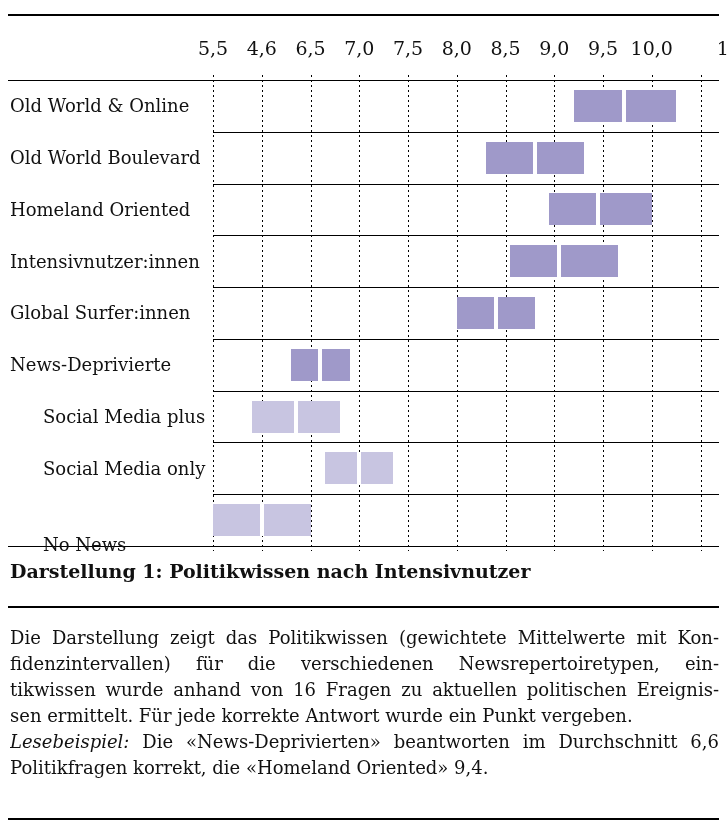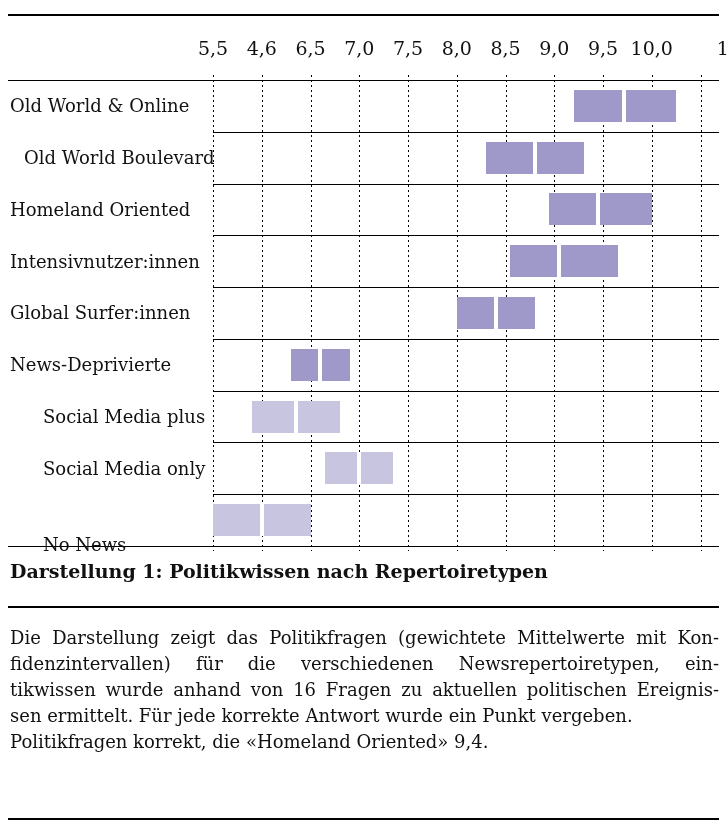--- a/index.html
+++ b/index.html
@@ -34,27 +34,28 @@
   .pline{line-height:26px;height:26px;overflow:hidden;}
   .pline.just{text-align:justify;text-align-last:justify;}
   .pline .ital{font-style:italic;}
 </style>
 </head>
 <body>
 
 <div class="page">
   <div class="rule rule-top"></div>
   <div id="chart"></div>
-  <div class="caption">Darstellung 1: Politikwissen nach Repertoiretypen</div>
+  <div class="caption">Darstellung 1: Politikwissen nach Intensivnutzer</div>
   <div class="rule rule-mid"></div>
   <div class="paragraph" id="paragraph">
-      <div class="pline just">Die Darstellung zeigt das Politikfragen (gewichtete Mittelwerte mit Kon-</div>
+      <div class="pline just">Die Darstellung zeigt das Politikwissen (gewichtete Mittelwerte mit Kon-</div>
       <div class="pline just">fidenzintervallen) für die verschiedenen Newsrepertoiretypen, ein-</div>
       <div class="pline just">tikwissen wurde anhand von 16 Fragen zu aktuellen politischen Ereignis-</div>
       <div class="pline">sen ermittelt. Für jede korrekte Antwort wurde ein Punkt vergeben.</div>
+      <div class="pline just"><span class="ital">Lesebeispiel:</span> Die «News-Deprivierten» beantworten im Durchschnitt 6,6</div>
       <div class="pline">Politikfragen korrekt, die «Homeland Oriented» 9,4.</div>
     </div>
   <div class="rule rule-bottom"></div>
 <span class="axis-label" style="left: 213px;">5,5</span>
     <div class="gridline" style="left: 213px;"></div>
     <span class="axis-label" style="left: 261.75px;">4,6</span>
     <div class="gridline" style="left: 261.75px;"></div>
     <span class="axis-label" style="left: 310.5px;">6,5</span>
     <div class="gridline" style="left: 310.5px;"></div>
     <span class="axis-label" style="left: 359.25px;">7,0</span>
@@ -80,21 +81,21 @@
     <div class="chart-line" style="left: 213px; width: 506px; top: 235px;"></div>
     <div class="chart-line" style="left: 213px; width: 506px; top: 287px;"></div>
     <div class="chart-line" style="left: 213px; width: 506px; top: 339px;"></div>
     <div class="chart-line" style="left: 213px; width: 506px; top: 391px;"></div>
     <div class="chart-line" style="left: 213px; width: 506px; top: 442px;"></div>
     <div class="chart-line" style="left: 213px; width: 506px; top: 494px;"></div>
     <div class="row-label" style="left: 10px; top: 80px; height: 51.7778px;">Old World &amp; Online</div>
     <div class="ci-bar" style="left: 573.75px; width: 102.375px; top: 89.8889px; height: 32px; background: rgb(159, 153, 201);">
       <div class="mean-marker" style="left: 48.7px; background: rgb(255, 255, 255);"></div>
     </div>
-    <div class="row-label" style="left: 24px; top: 131.778px; height: 51.7778px;">Old World Boulevard</div>
+    <div class="row-label" style="left: 10px; top: 131.778px; height: 51.7778px;">Old World Boulevard</div>
     <div class="ci-bar" style="left: 486px; width: 97.5px; top: 141.667px; height: 32px; background: rgb(159, 153, 201);">
       <div class="mean-marker" style="left: 46.75px; background: rgb(255, 255, 255);"></div>
     </div>
     <div class="row-label" style="left: 10px; top: 183.556px; height: 51.7778px;">Homeland Oriented</div>
     <div class="ci-bar" style="left: 549.375px; width: 102.375px; top: 193.444px; height: 32px; background: rgb(159, 153, 201);">
       <div class="mean-marker" style="left: 46.75px; background: rgb(255, 255, 255);"></div>
     </div>
     <div class="row-label" style="left: 10px; top: 235.333px; height: 51.7778px;">Intensivnutzer:innen</div>
     <div class="ci-bar" style="left: 510.375px; width: 107.25px; top: 245.222px; height: 32px; background: rgb(159, 153, 201);">
       <div class="mean-marker" style="left: 46.75px; background: rgb(255, 255, 255);"></div>

